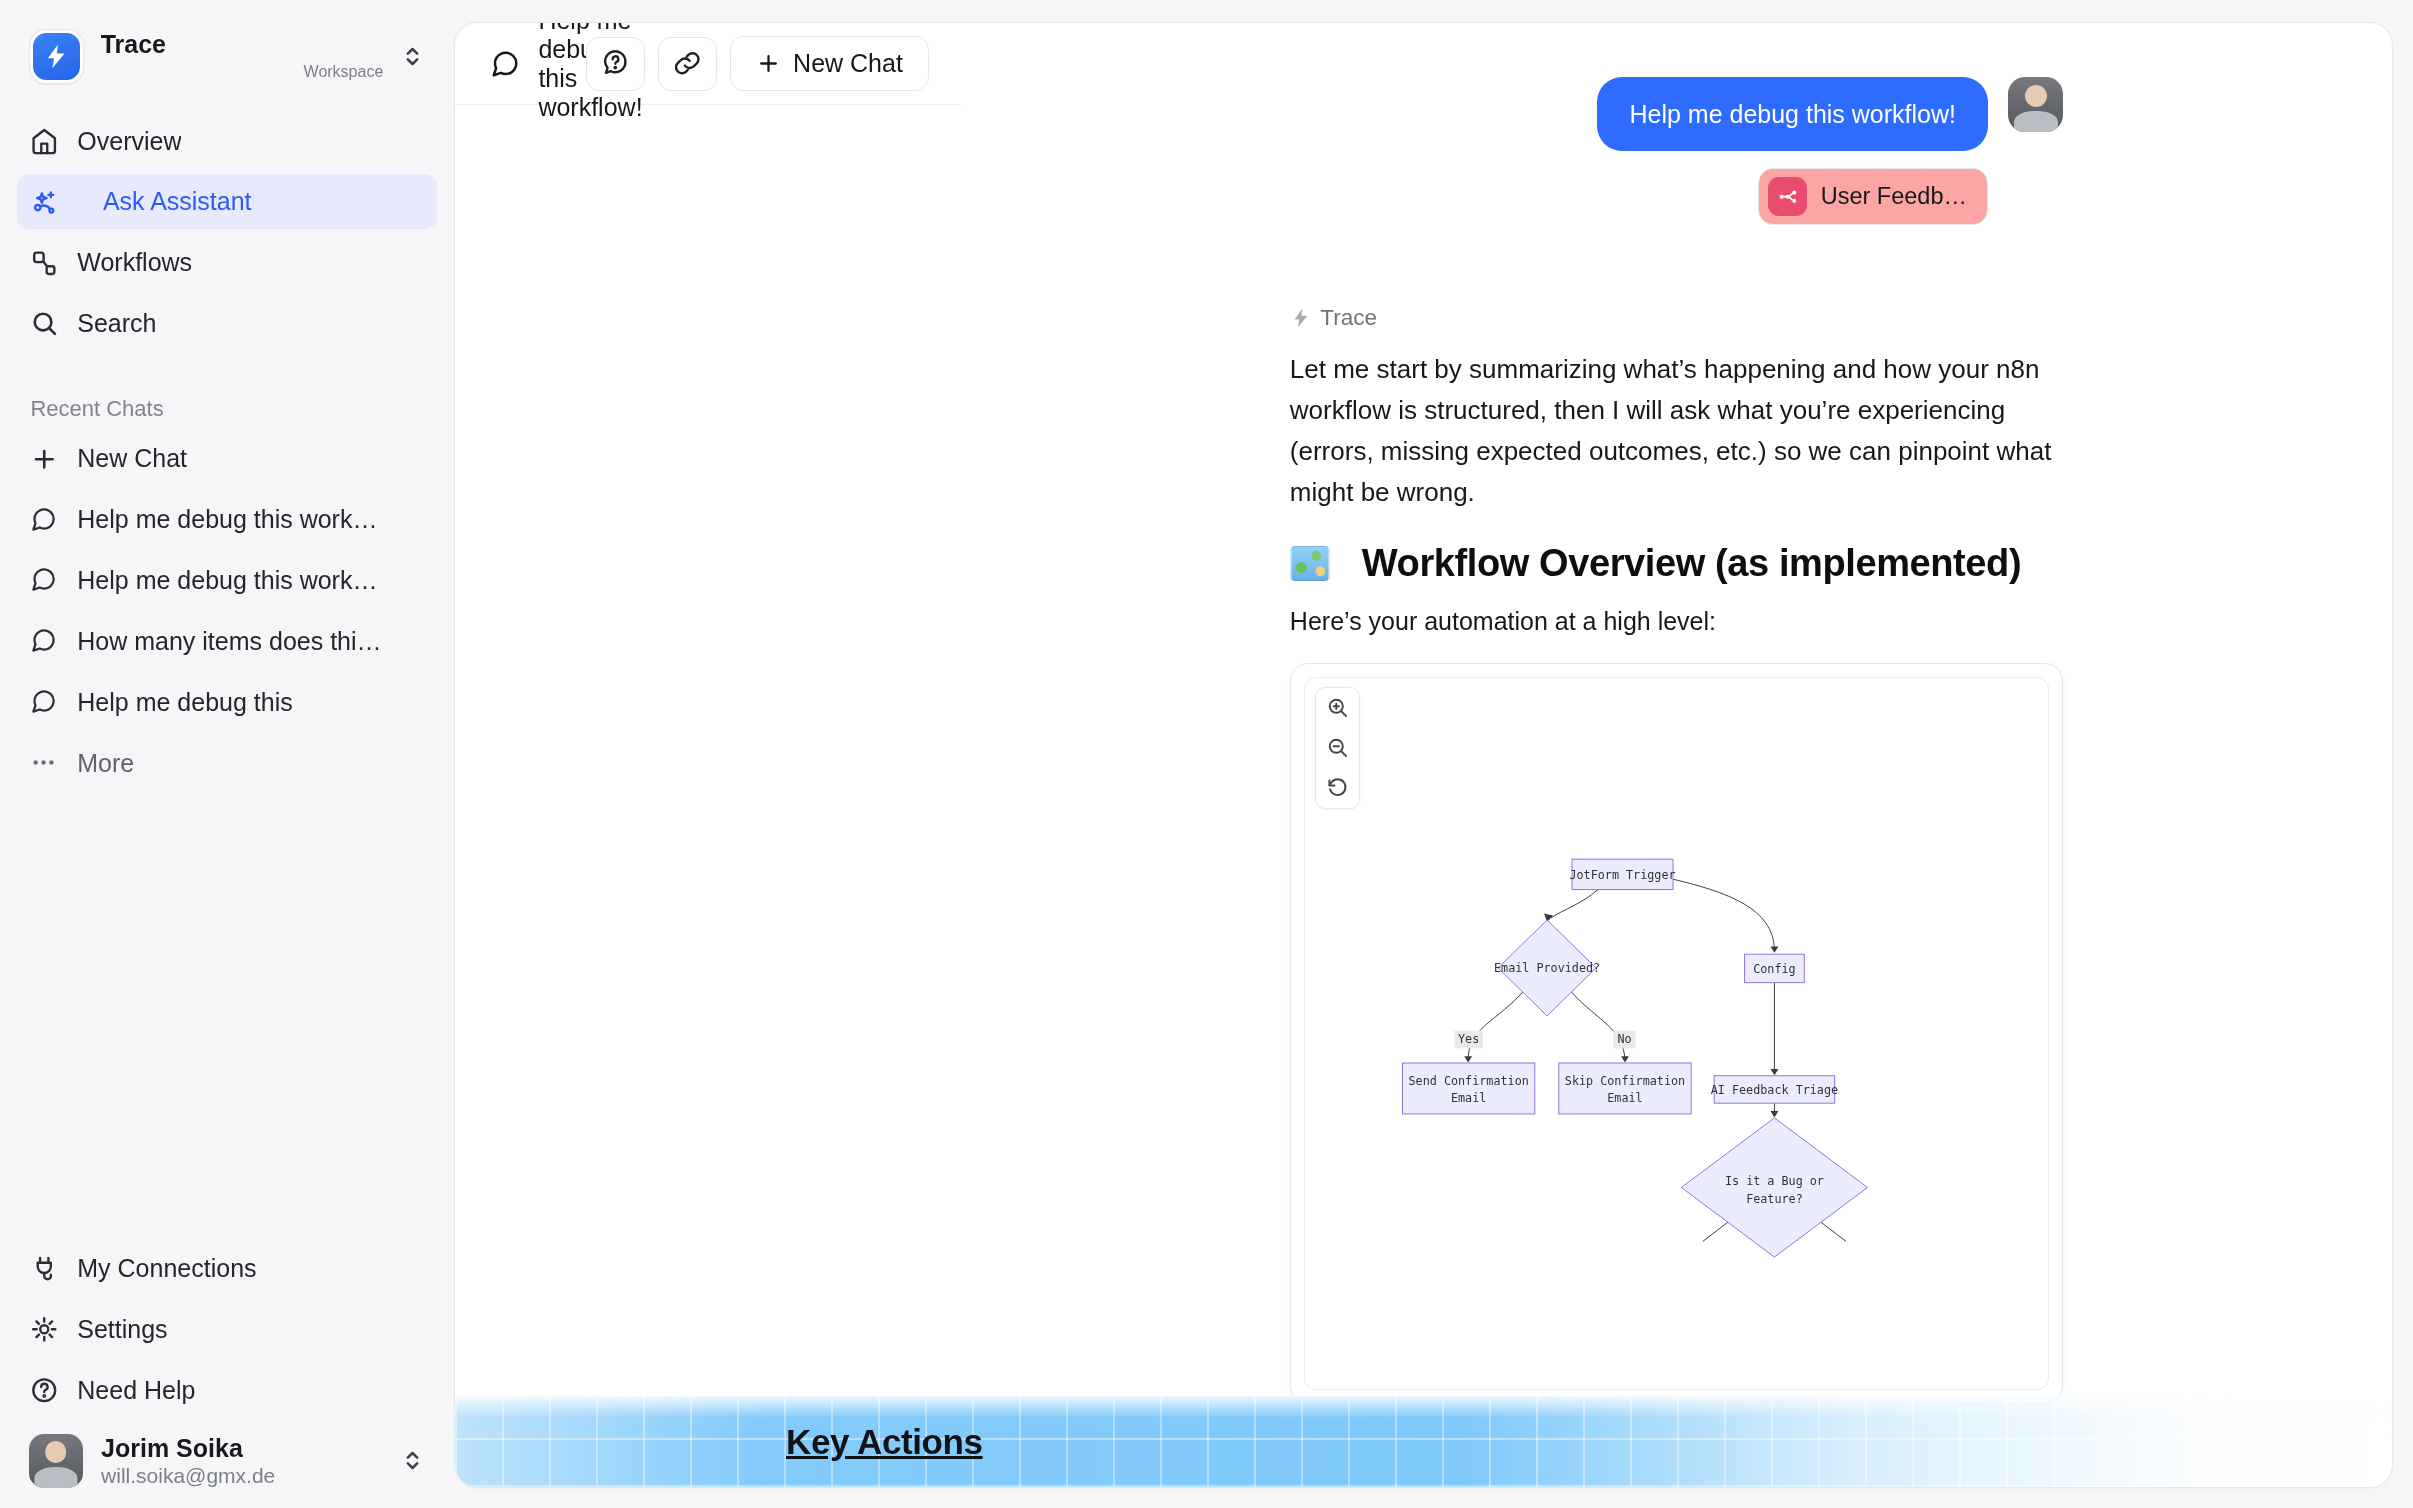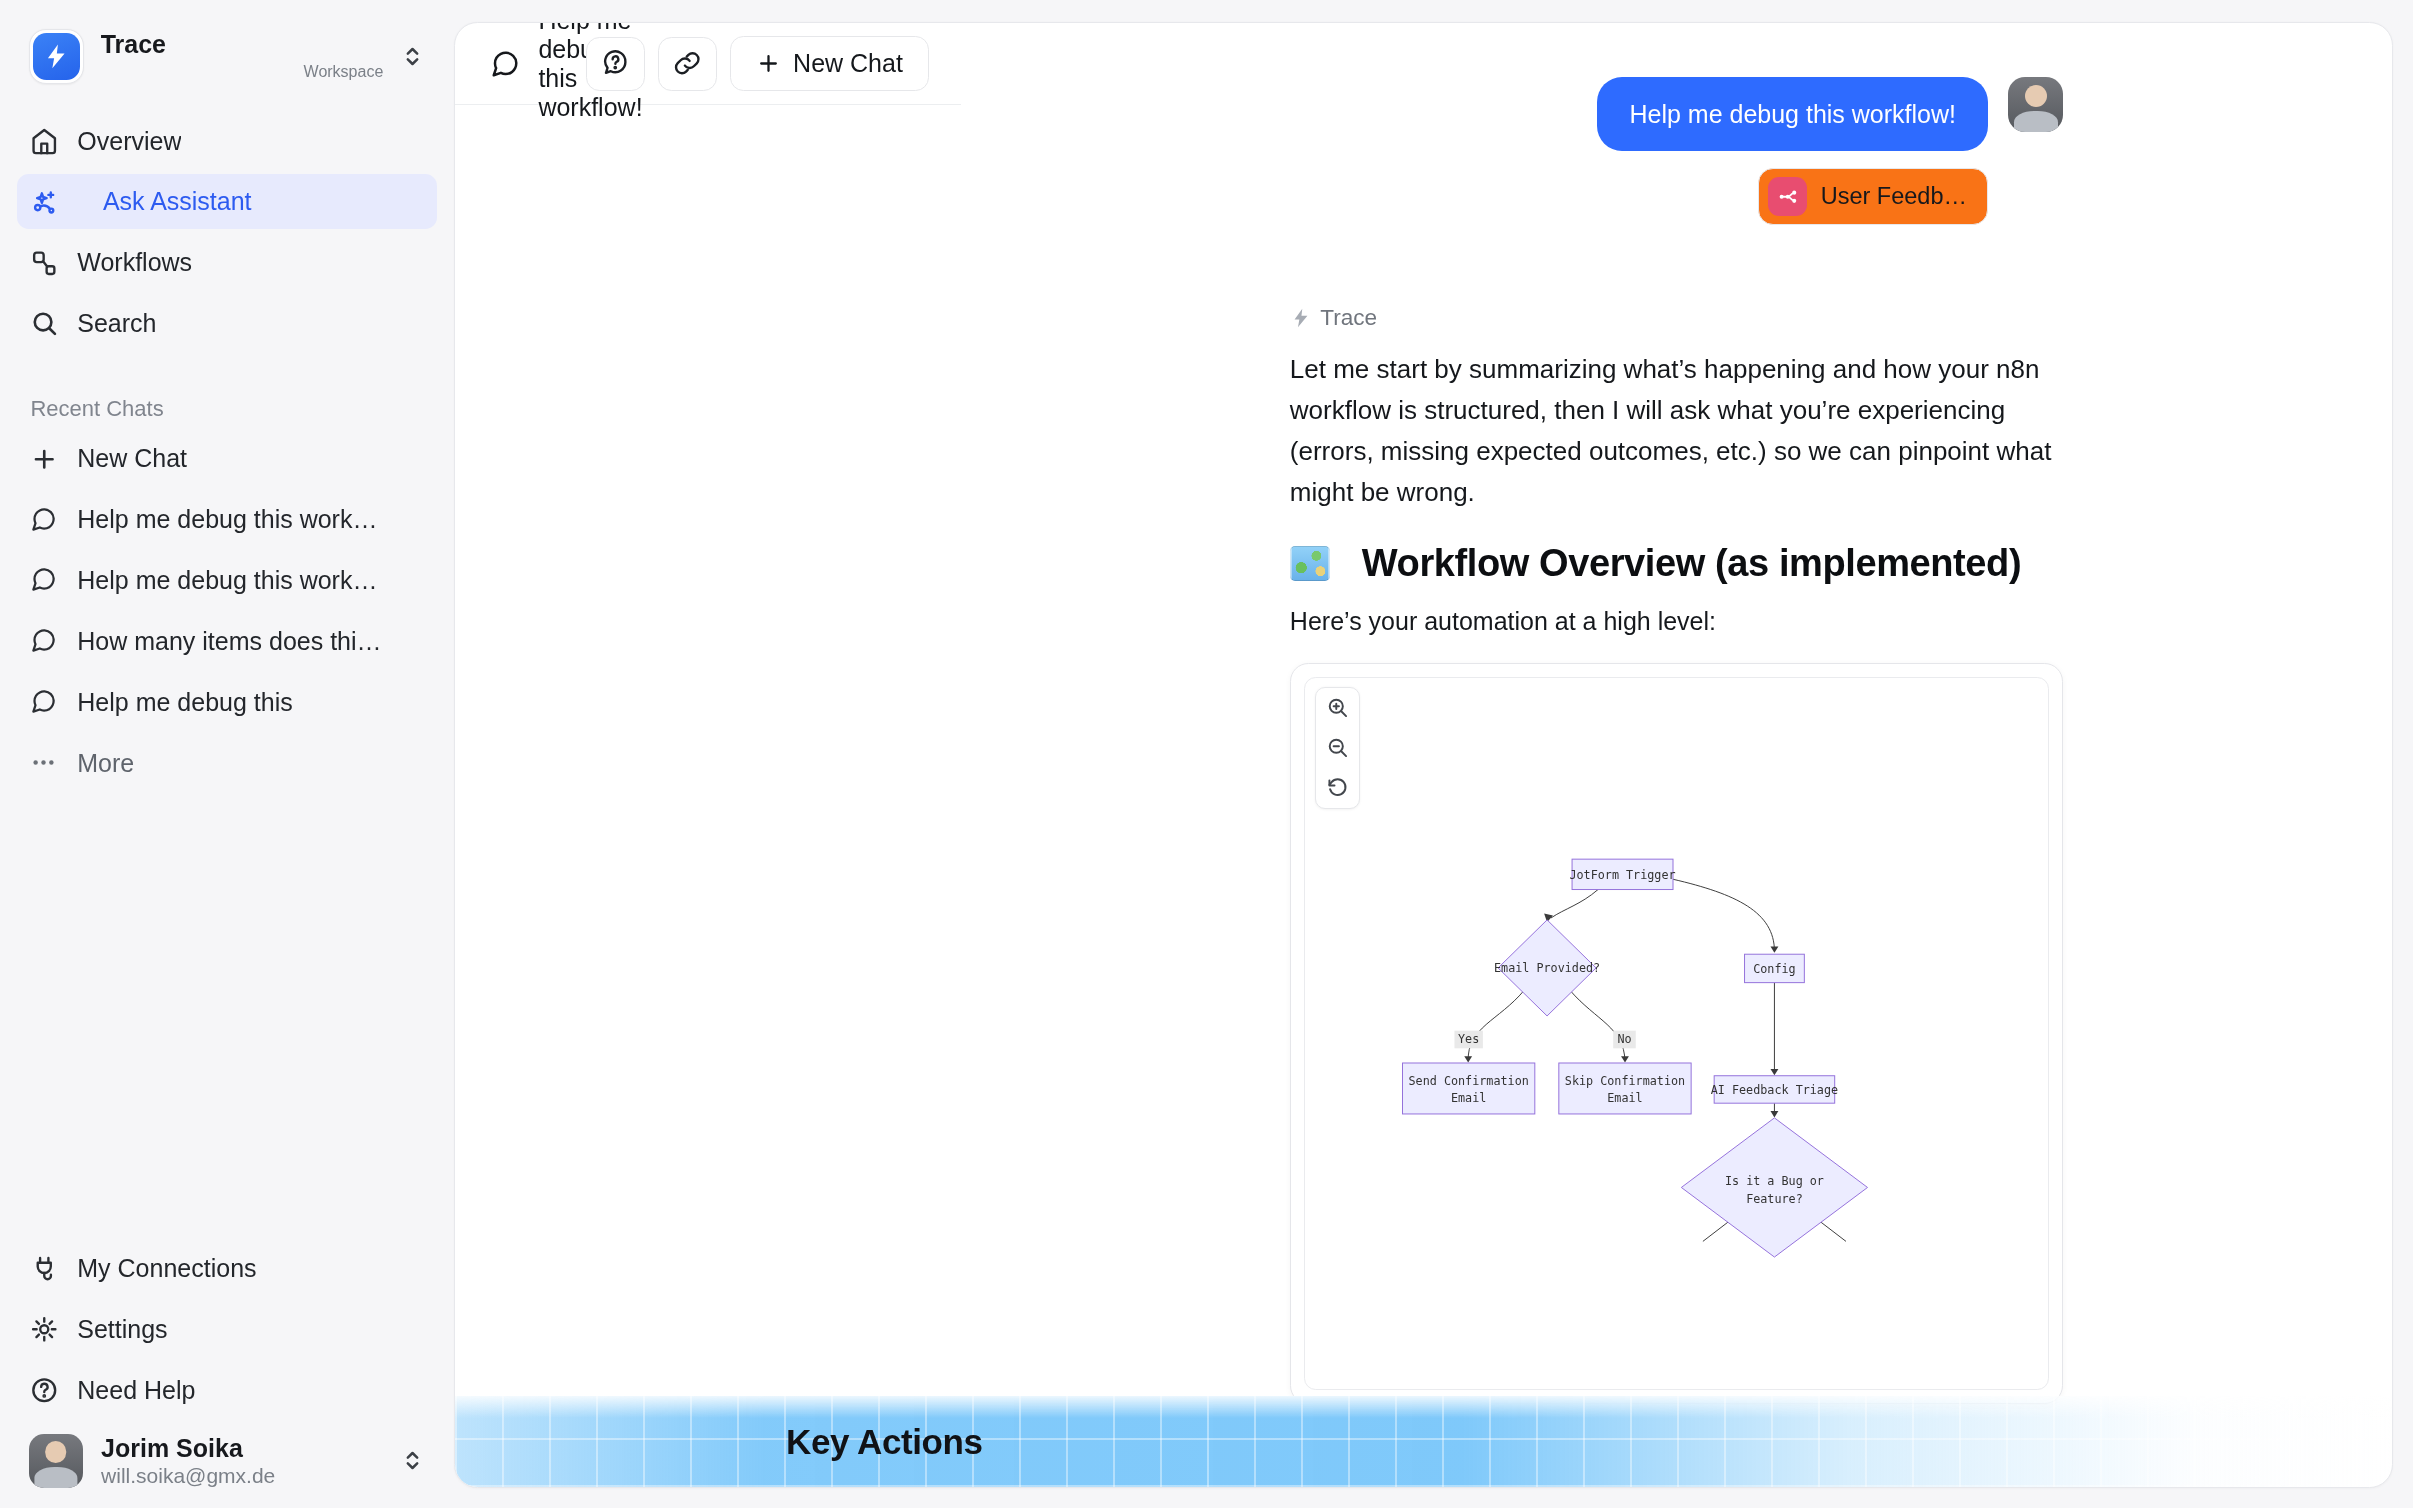--- a/index.html
+++ b/index.html
@@ -87,21 +87,21 @@
   .chat-body { flex:1; position:relative; padding:0 329px; overflow:hidden; }
 
   .msg-row { display:flex; justify-content:flex-end; align-items:flex-start; gap:20px; margin-top:54px; }
   .bubble {
     background:#2e6bff; color:#ffffff; font-size:25px; line-height:74px;
     height:74px; padding:0 32px; border-radius:25px; white-space:nowrap;
   }
   .chip-row { display:flex; justify-content:flex-end; margin-top:17px; padding-right:75px; }
   .chip {
     height:57px; display:flex; align-items:center; gap:13.4px;
-    border:1.7px solid #e7e8ec; background:#f97316; border-radius:15px; padding:0 20px 0 9.2px;
+    border:1.7px solid #e7e8ec; background:#fca5a5; border-radius:15px; padding:0 20px 0 9.2px;
     cursor:pointer;
   }
   .chip-ic {
     width:39px; height:39px; border-radius:11px; background:#e84d70;
     display:flex; align-items:center; justify-content:center; color:#fff;
   }
   .chip-lbl { font-size:23.5px; color:#16181c; font-weight:500; }
 
   .assistant { margin-top:80px; }
   .trace-row { display:flex; align-items:center; gap:8.4px; color:#70757d; }
@@ -145,21 +145,21 @@
     position:absolute; left:0; right:0; bottom:0; height:91px; z-index:2;
     border-radius:0 0 22px 22px;
     background:
       linear-gradient(180deg, rgba(255,255,255,.85) 0px, rgba(255,255,255,0) 22px),
       repeating-linear-gradient(90deg, rgba(255,255,255,.40) 0 1.7px, rgba(0,0,0,0) 1.7px 47px),
       repeating-linear-gradient(0deg, rgba(255,255,255,.40) 0 1.7px, rgba(0,0,0,0) 1.7px 47px),
       linear-gradient(90deg, rgba(125,200,250,.50) 0%, rgba(120,198,250,.92) 16%, rgba(120,198,250,.95) 52%, rgba(190,228,252,.60) 72%, rgba(240,248,254,.18) 90%, rgba(255,255,255,0) 100%);
   }
   .key-actions {
     position:absolute; left:331px; bottom:25px; z-index:4;
-    font-size:35px; font-weight:700; color:#101216; letter-spacing:-0.4px;
+    font-size:35px; font-weight:700; color:#101216; letter-spacing:-0.4px;text-decoration:underline;
   }
 </style>
 </head>
 <body>
 
 <div class="sidebar">
 
   <div class="workspace-row">
     <div class="logo-frame">
       <div class="logo-badge">

